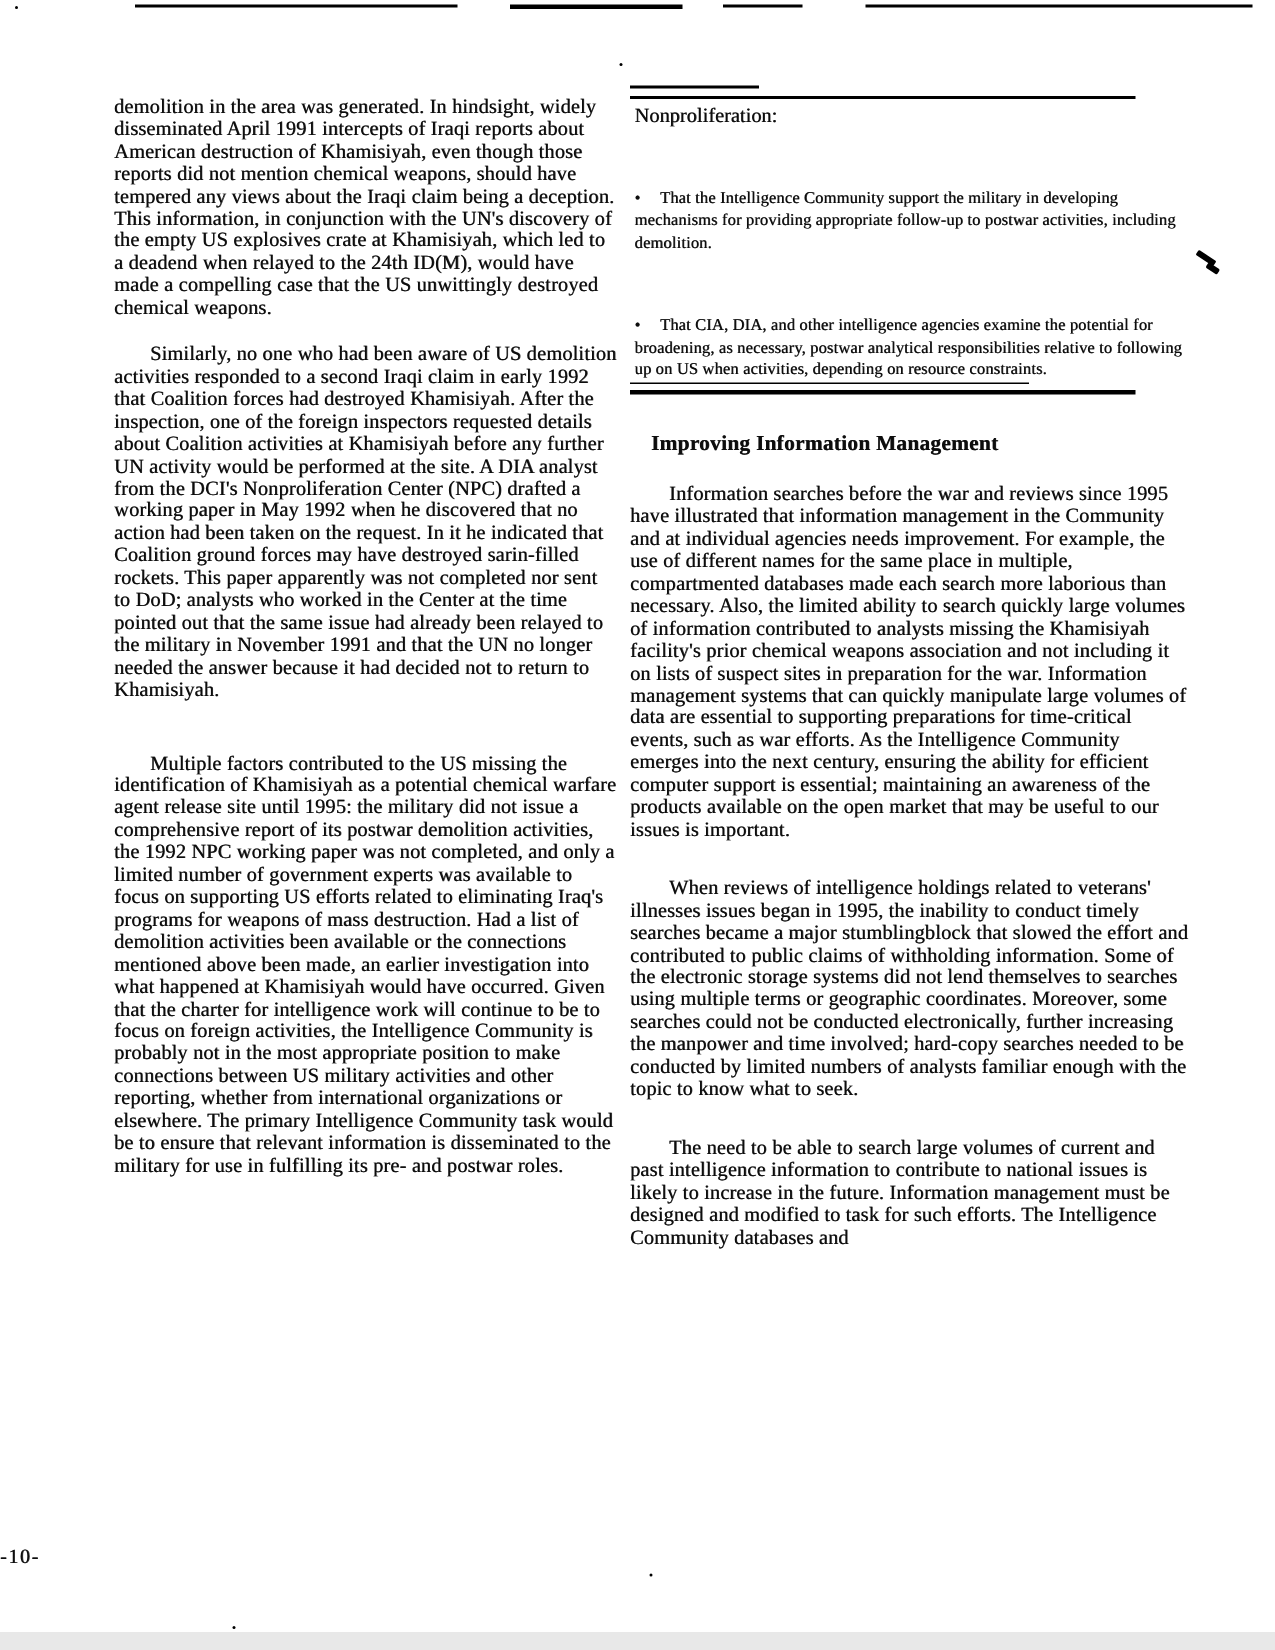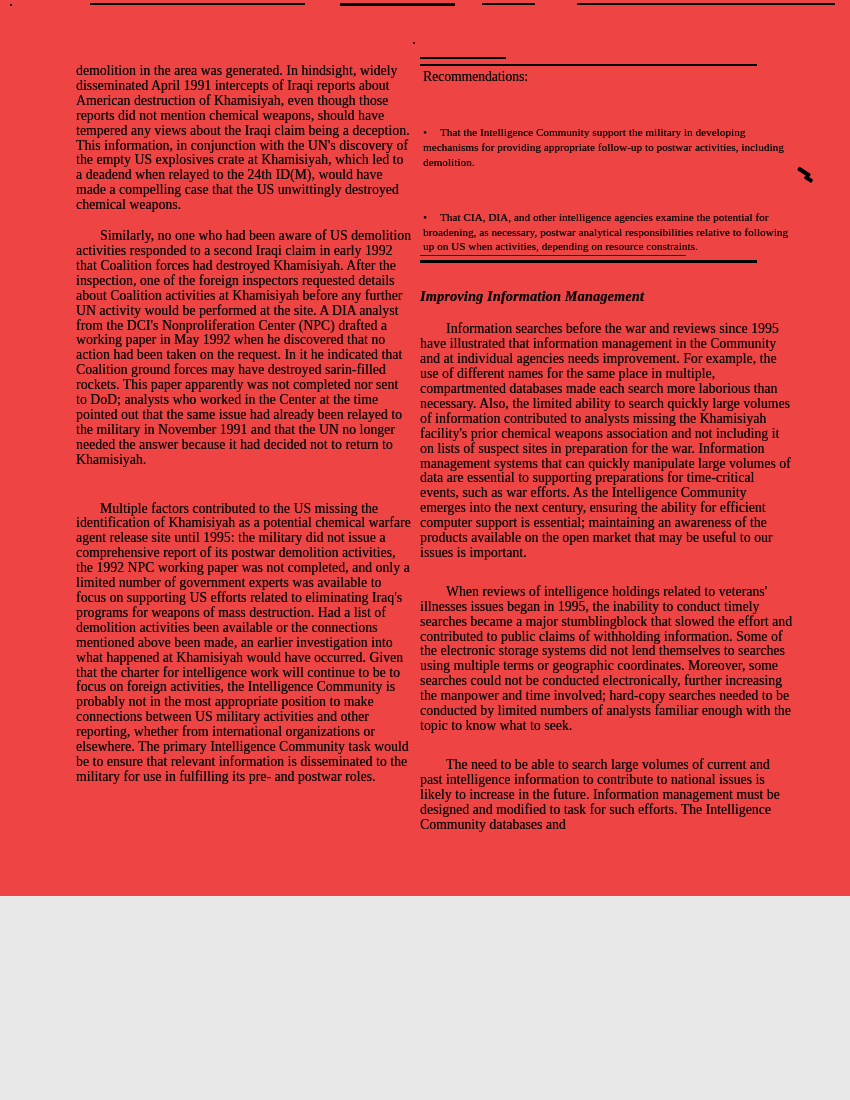--- a/index.html
+++ b/index.html
@@ -1,21 +1,21 @@
 <!DOCTYPE html>
 <html><head>
 <meta charset="utf-8">
 <style>
   html, body { margin: 0; padding: 0; background: #e8e8e8; }
   .page {
     position: relative;
     width: 850px;
-    height: 896px;
+    height: 1088px;
     margin: 0 auto;
-    background: #ef4444;
+    background: #ffffff;
     overflow: hidden;
     font-family: "Liberation Serif", serif;
     color: #0d0d0d;
   }
   
   .artifact { position: absolute; background: #000; }
   .art-line1 { left: 90px;  top: 3px; width: 215px; height: 2px; }
   .art-line2 { left: 340px; top: 3px; width: 115px; height: 3px; }
   .art-line3 { left: 482px; top: 3px; width: 53px;  height: 2px; }
   .art-line4 { left: 577px; top: 3px; width: 258px; height: 2px; }
@@ -59,27 +59,26 @@
   .rec-bullet {
     font-size: 11px;
     line-height: 14.9px;
     letter-spacing: 0.1px;
     text-shadow: 0.35px 0.2px 0 rgba(0,0,0,0.75);
     margin-top: 40px;
   }
   .bullet-glyph { padding-right: 13px; }
   
   .section-heading {
-    margin: 0 0 18px 0;
+    margin: 0 0 18px 14px;
     font-size: 14.2px;
     font-weight: bold;
     line-height: 15px;
     letter-spacing: 0.2px;
     text-shadow: 0.3px 0.2px 0 rgba(0,0,0,0.8);
-    font-style: italic;
   }
   
   .page-number {
     position: absolute;
     left: 0;
     top: 1030px;
     width: 796px;           
     text-align: left;
     font-size: 13.5px;
     font-weight: normal;
@@ -107,21 +106,21 @@
     <p class="para">demolition in the area was generated.  In hindsight, widely disseminated April 1991 intercepts of Iraqi reports about American destruction of Khamisiyah, even though those reports did not mention chemical weapons, should have tempered any views about the Iraqi claim being a deception.  This information, in conjunction with the UN's discovery of the empty US explosives crate at Khamisiyah, which led to a deadend when relayed to the 24th ID(M), would have made a compelling case that the US unwittingly destroyed chemical weapons.</p>
     <p class="para indent-l">Similarly, no one who had been aware of US demolition activities responded to a second Iraqi claim in early 1992 that Coalition forces had destroyed Khamisiyah.  After the inspection, one of the foreign inspectors requested details about Coalition activities at Khamisiyah before any further UN activity would be performed at the site.  A DIA analyst from the DCI's Nonproliferation Center (NPC) drafted a working paper in May 1992 when he discovered that no action had been taken on the request.  In it he indicated that Coalition ground forces may have destroyed sarin-filled rockets.  This paper apparently was not completed nor sent to DoD; analysts who worked in the Center at the time pointed out that the same issue had already been relayed to the military in November 1991 and that the UN no longer needed the answer because it had decided not to return to Khamisiyah.</p>
     <p class="para indent-l gap-large">Multiple factors contributed to the US missing the identification of Khamisiyah as a potential chemical warfare agent release site until 1995:  the military did not issue a comprehensive report of its postwar demolition activities,  the 1992 NPC working paper was not completed, and only a limited number of government experts was available to focus on supporting US efforts related to eliminating Iraq's programs for weapons of mass destruction.  Had a list of demolition activities been available or the connections mentioned above been made, an earlier investigation into what happened at Khamisiyah would have occurred.  Given that the charter for intelligence work will continue to be to focus on foreign activities, the Intelligence Community is probably not in the most appropriate position to make connections between US military activities and other reporting, whether from international organizations or elsewhere.  The primary Intelligence Community task would be to ensure that relevant information is disseminated to the military for use in fulfilling its pre- and postwar roles.</p>
   </div>
 
   <div class="col col-right">
 
     <div class="rec-box">
       <div class="rule rule-top-short"></div>
       <div class="rule rule-top"></div>
-      <div class="rec-title">Recommendations:</div>
+      <div class="rec-title">Nonproliferation:</div>
       <div class="rec-bullet">
         <span class="bullet-glyph">•</span><span>That the Intelligence Community support the military in developing mechanisms for providing appropriate follow-up to postwar activities, including demolition.</span>
       </div>
       <div class="rec-bullet">
         <span class="bullet-glyph">•</span><span>That CIA, DIA, and other intelligence agencies examine the potential for broadening, as necessary, postwar analytical responsibilities relative to following up on US when activities, depending on resource constraints.</span>
       </div>
       <div class="rule rule-underline"></div>
       <div class="rule rule-bottom"></div>
     </div>
 

